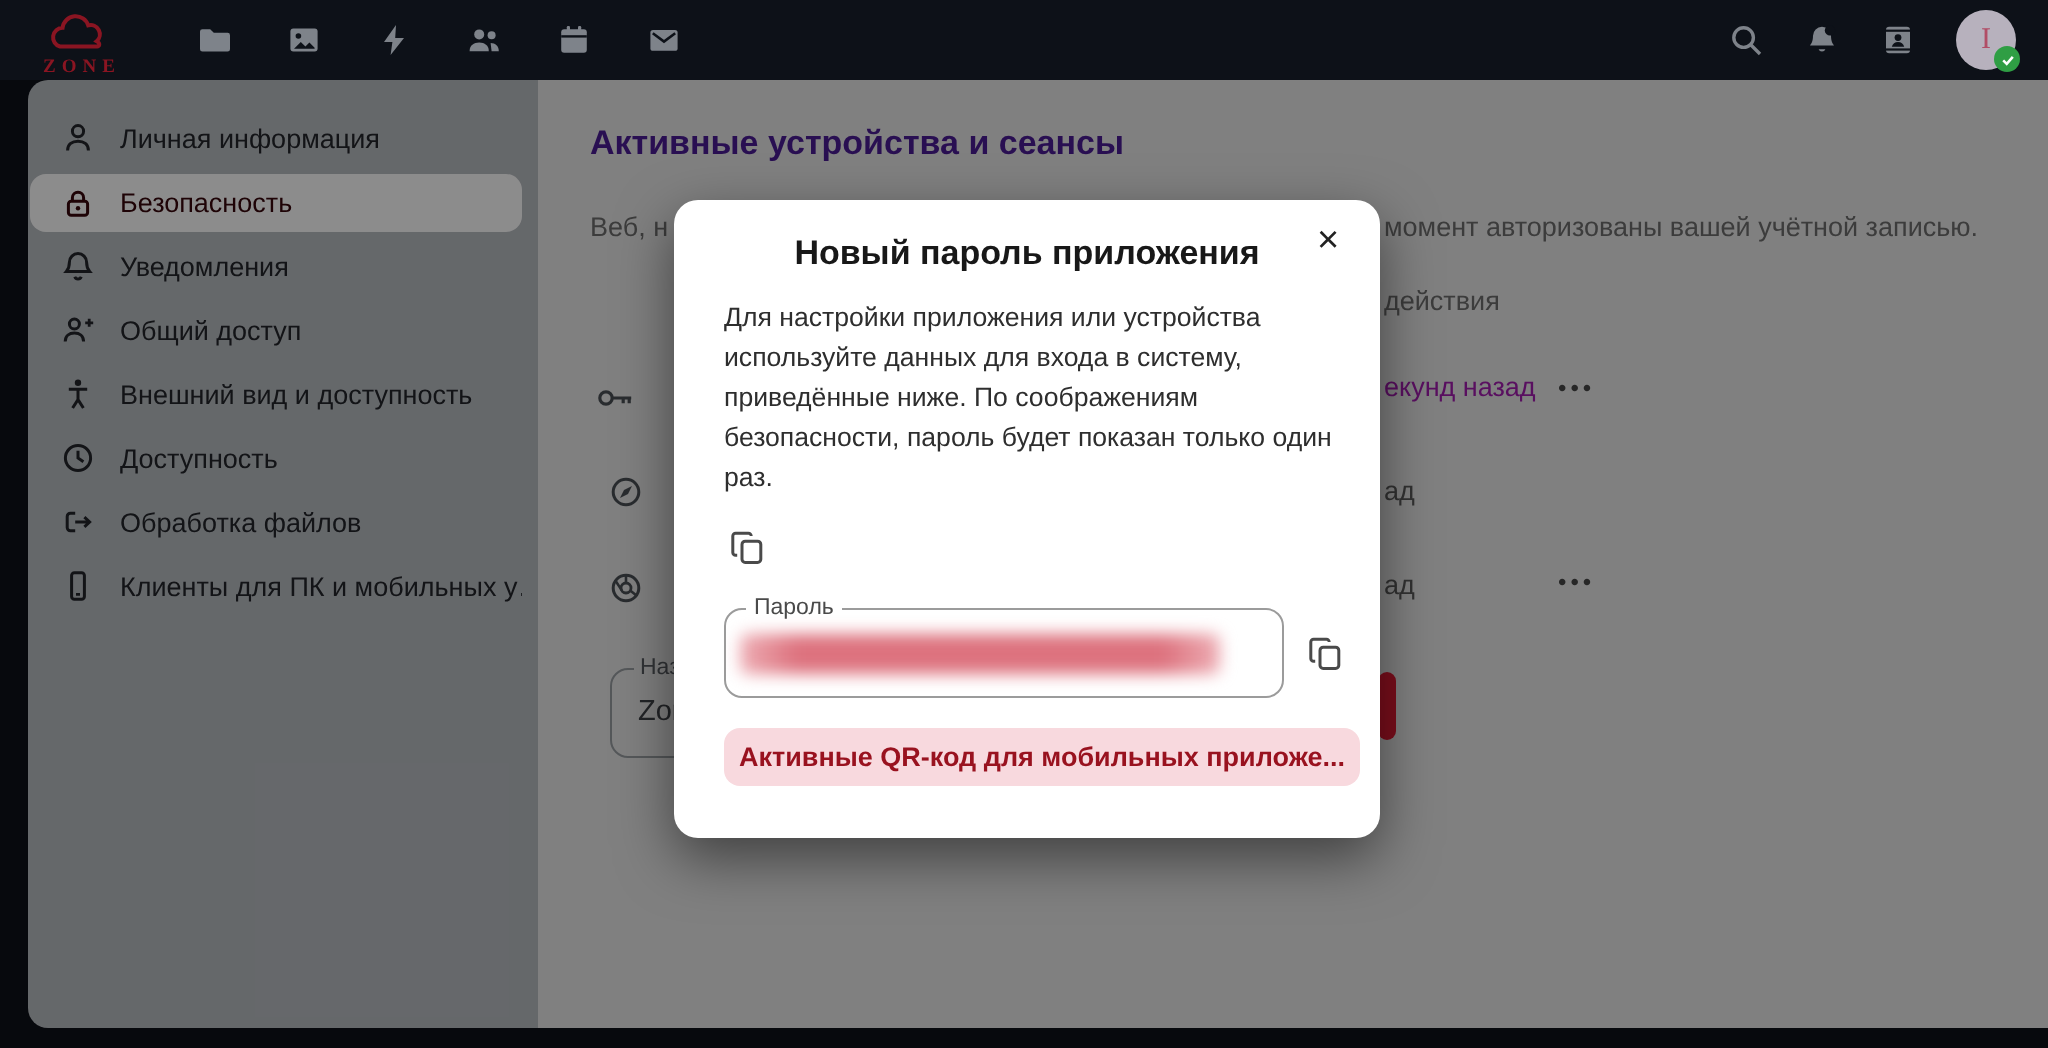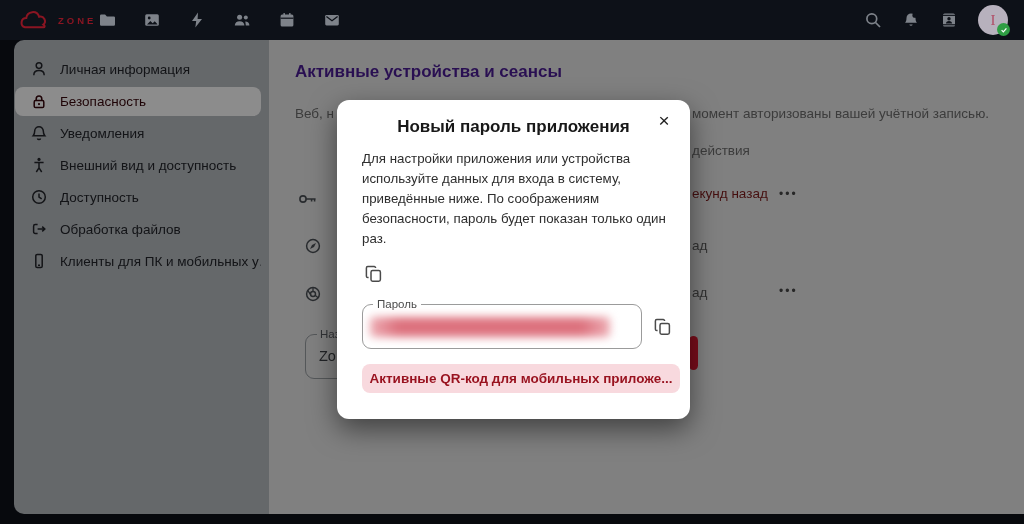--- a/index.html
+++ b/index.html
@@ -1,21 +1,21 @@
 <!DOCTYPE html>
 <html><head>
 <meta charset="utf-8">
 <style>
   * { margin:0; padding:0; box-sizing:border-box; }
   html,body { width:1024px; height:524px; overflow:hidden; }
   body { background:#0d1118; font-family:"Liberation Sans", sans-serif; position:relative; }
 
   
   .topbar { position:absolute; left:0; top:0; width:1024px; height:40px; display:flex; align-items:center; padding-left:14px; }
-  .logo { width:54px; display:flex; flex-direction:row; align-items:center; margin-top:2px; cursor:pointer; }
+  .logo { width:54px; display:flex; flex-direction:column; align-items:center; margin-top:2px; cursor:pointer;font-family:Liberation Serif, serif; }
   .logo-text { font-size:9.5px; font-weight:bold; letter-spacing:3px; color:#8a1522; margin-top:-2px; }
   .top-nav { display:flex; gap:27px; margin-left:30px; }
   .tbtn { width:18px; height:18px; display:flex; align-items:center; justify-content:center; cursor:pointer; }
   .top-right { margin-left:auto; display:flex; align-items:center; gap:20px; margin-right:16px; }
   .avatar { width:30px; height:30px; border-radius:50%; background:#b7b1bd; position:relative; display:flex; align-items:center; justify-content:center; cursor:pointer; }
   .avatar-initial { font-family:"Liberation Serif", serif; font-size:15px; color:#b14d66; }
   .avatar-badge { position:absolute; right:-2px; bottom:-1px; width:13px; height:13px; border-radius:50%; background:#2f9e44; display:flex; align-items:center; justify-content:center; }
 
   
   .app { position:absolute; left:14px; top:40px; right:0; bottom:10px; border-radius:10px 0 0 10px; overflow:hidden; display:flex; }
@@ -160,20 +160,28 @@
     </div>
     <div class="side-item">
       <svg width="18" height="18" viewBox="0 0 18 18">
           <path d="M9,2.8 a4.3,4.3 0 0 1 4.3,4.3 c0,2.9 .9,3.9 1.5,4.6 H3.2 c.6,-.7 1.5,-1.7 1.5,-4.6 A4.3,4.3 0 0 1 9,2.8 Z" fill="none" stroke="currentColor" stroke-width="1.5"></path>
           <path d="M7.4,14.4 a1.7,1.7 0 0 0 3.2,0" fill="none" stroke="currentColor" stroke-width="1.5"></path>
         </svg>
       <span>Уведомления</span>
     </div>
     <div class="side-item">
       <svg width="18" height="18" viewBox="0 0 18 18">
+          <circle cx="7.2" cy="6" r="2.5" fill="none" stroke="currentColor" stroke-width="1.5"></circle>
+          <path d="M2.6,14.8 c0,-3 2.1,-4.3 4.6,-4.3 s4.6,1.3 4.6,4.3" fill="none" stroke="currentColor" stroke-width="1.5"></path>
+          <path d="M12.6,5.4 h4 M14.6,3.4 v4" stroke="currentColor" stroke-width="1.4"></path>
+        </svg>
+      <span>Общий доступ</span>
+    </div>
+    <div class="side-item">
+      <svg width="18" height="18" viewBox="0 0 18 18">
           <circle cx="9" cy="3.4" r="1.6" fill="currentColor"></circle>
           <path d="M4.4,6.6 h9.2 M9,6.6 v5.2 M9,11.8 l-2.7,4.2 M9,11.8 l2.7,4.2" fill="none" stroke="currentColor" stroke-width="1.5"></path>
         </svg>
       <span>Внешний вид и доступность</span>
     </div>
     <div class="side-item">
       <svg width="18" height="18" viewBox="0 0 18 18">
           <circle cx="9" cy="9" r="6.3" fill="none" stroke="currentColor" stroke-width="1.5"></circle>
           <path d="M9,5.4 V9 l2.7,1.9" fill="none" stroke="currentColor" stroke-width="1.5"></path>
         </svg>
@@ -201,21 +209,21 @@
     <span class="frag" style="left:423px; top:66px;">момент авторизованы вашей учётной записью.</span>
 
     <span class="frag" style="left:423px; top:103px;">действия</span>
 
     <span class="rowicon" style="left:28px; top:150px;">
       <svg width="21" height="18" viewBox="0 0 21 18">
           <circle cx="6" cy="9" r="3.1" fill="none" stroke="currentColor" stroke-width="1.6"></circle>
           <path d="M9.1,9 H18.6 M14.6,9 v2.6 M17.6,9 v2.6" fill="none" stroke="currentColor" stroke-width="1.6"></path>
         </svg>
     </span>
-    <span class="frag" style="left:423px; top:146px; color:#7f1d1d;">екунд назад</span>
+    <span class="frag" style="left:423px; top:146px; color:#a21caf;">екунд назад</span>
     <span class="dots" style="left:510px; top:147px;">•••</span>
 
     <span class="rowicon" style="left:35px; top:197px;">
       <svg width="18" height="18" viewBox="0 0 18 18">
           <circle cx="9" cy="9" r="6.4" fill="none" stroke="currentColor" stroke-width="1.5"></circle>
           <path d="M12,6 L10,10 L6,12 L8,8 Z" fill="currentColor"></path>
         </svg>
     </span>
     <span class="frag" style="left:423px; top:198px; color:#5c5c5c;">ад</span>
 

